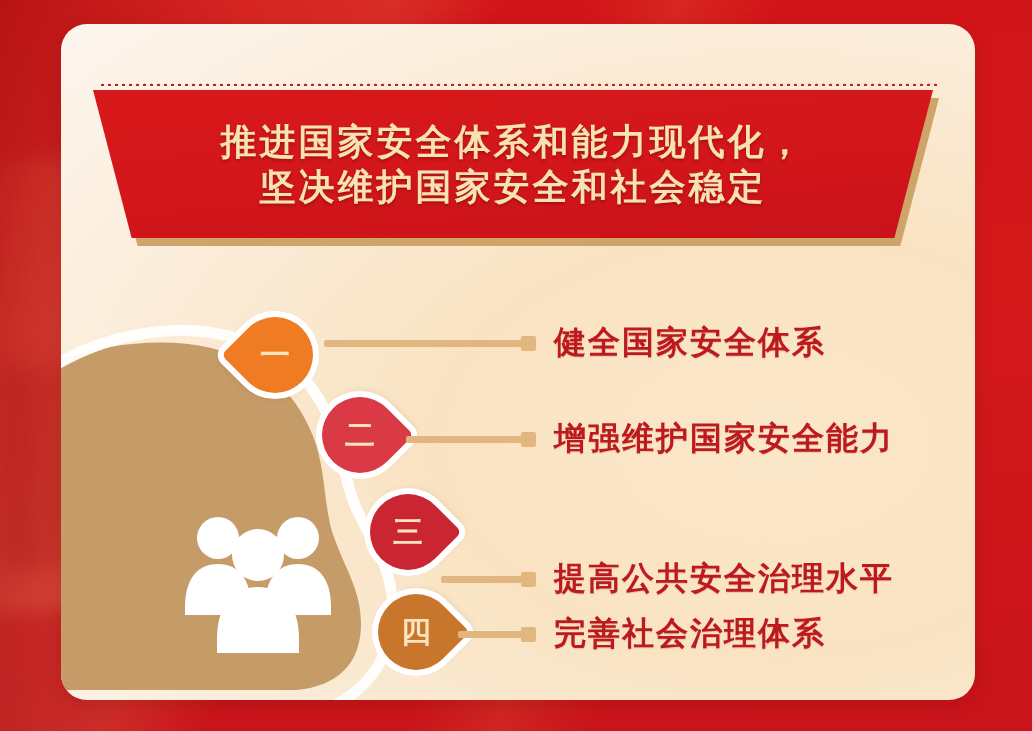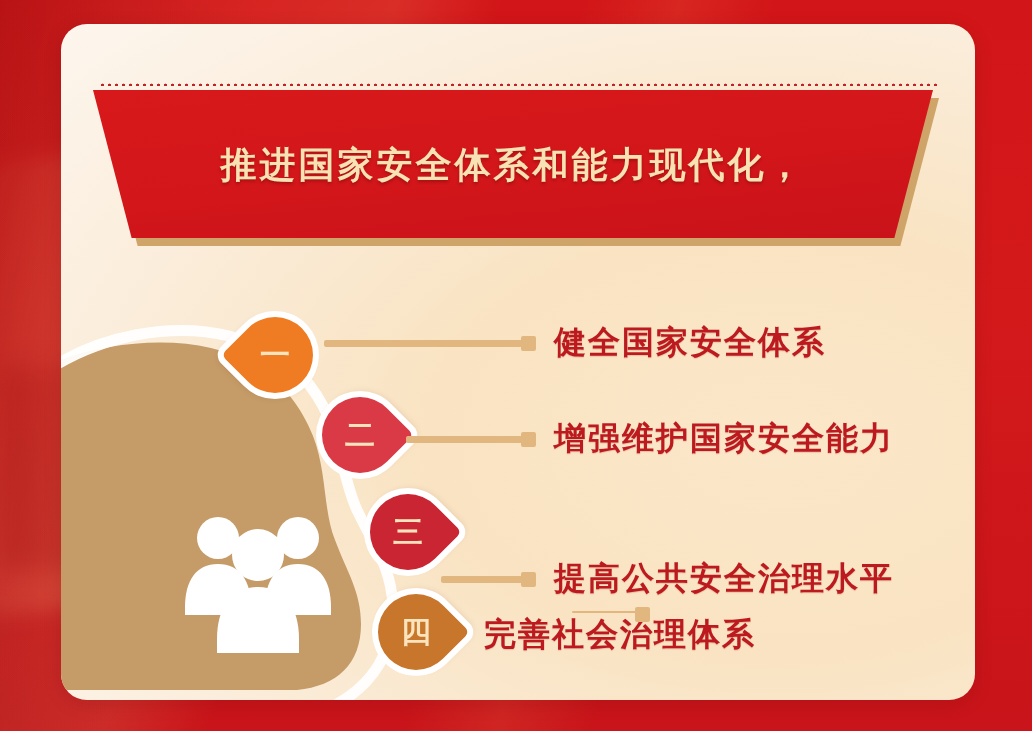--- a/index.html
+++ b/index.html
@@ -117,40 +117,41 @@
     white-space:nowrap;
     text-shadow:0 1px 1px rgba(150,30,20,0.18);
   }
 
   .row-1{left:263px;top:296px;}
   .row-1 .conn{width:204px;}
   .row-2{left:345px;top:392px;}
   .row-2 .conn{width:122px;}
   .row-3{left:380px;top:490px;margin-top:42px;}
   .row-3 .conn{width:87px;}
-  .row-4{left:397px;top:587px;flex-direction:column;}
+  .row-4{left:397px;top:587px;}
   .row-4 .conn{width:70px;}
 </style>
 </head>
 <body>
 
 <div id="stage">
 
   <div class="bg-red"></div>
   <div class="bg-sheen"></div>
   <div class="bg-sheen2"></div>
 
   <div class="card">
 
     <div class="dotted-rule"></div>
 
     <div class="banner-wrap">
       <div class="banner-shadow"></div>
       <div class="banner">
         <div class="banner-line">推进国家安全体系和能力现代化，</div>
+        <div class="banner-line">坚决维护国家安全和社会稳定</div>
       </div>
     </div>
 
     <div class="blob">
       <svg width="320" height="376" viewBox="0 0 320 376" xmlns="http://www.w3.org/2000/svg" aria-hidden="true">
         <path d="M-40,54 C10,24 90,10 150,24 C205,37 236,72 252,112
                  C266,148 262,186 274,216 C286,248 300,268 300,300
                  C300,340 276,362 236,366 L-40,366 Z" fill="#c59b68"></path>
       </svg>
     </div>

